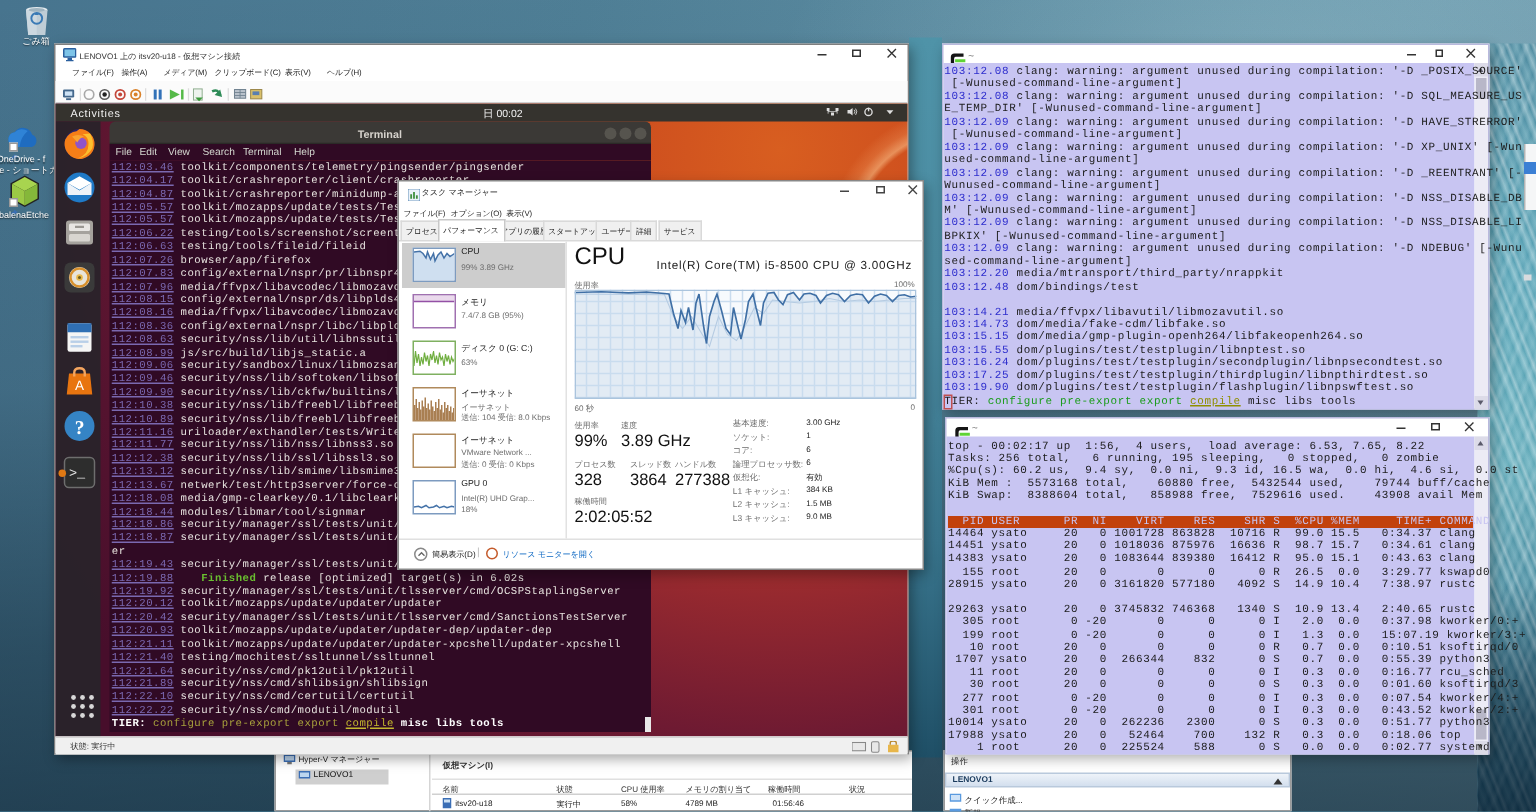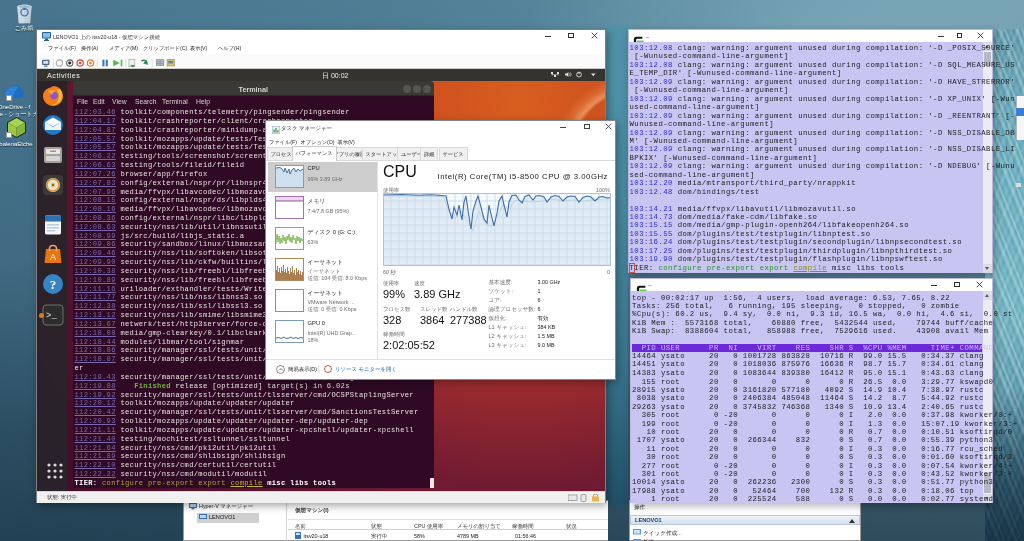--- a/index.html
+++ b/index.html
@@ -30,21 +30,21 @@
 .uts { color:#7a68b0;text-decoration:underline; }
 .ugr { color:#6abf30; font-weight:bold;margin-top:12px; }
 .uwb { color:#fff; font-weight:bold; }
 .uye { color:#a8a23c; }
 .uyu { color:#c4b82e; text-decoration:underline; }
 .ll, .bl { position:absolute;white-space:pre;font-family:"Liberation Mono",monospace;font-size:7.3px;letter-spacing:0.44px;color:#1c1c1c;line-height:8.45px; }
 .lts { color:#2d2dcd; }
 .lgr { color:#1a9c1a; }
 .lyu { color:#8f8f00; text-decoration:underline; }
 .cur { outline:1px solid #c05050; }
-.blh { background:#6d28d9; color:#c8c5f2; width:350px; }
+.blh { background:#c2410c; color:#c8c5f2; width:350px; }
 </style></head>
 <body>
 <div id="desk" class="abs"></div>
 <div id="wave" class="abs"></div>
 <div id="wave2" class="abs"></div>
 <div class="abs" style="left:16px;top:4px;width:17px;height:20px">
 <svg width="17" height="20" viewBox="0 0 17 20">
       <ellipse cx="8.5" cy="2.6" rx="7.2" ry="2" fill="#e3eaee"></ellipse>
       <path d="M1.3 2.6 L15.7 2.6 L14.2 19.3 L2.8 19.3 Z" fill="#bfcdd6"></path>
       <path d="M1.3 2.6 L8.5 2.6 L8.5 19.3 L2.8 19.3 Z" fill="#ccd8e0"></path>
@@ -414,21 +414,20 @@
 <div class="bl" style="left:1.0px;top:31.80px">%Cpu(s): 60.2 us,  9.4 sy,  0.0 ni,  9.3 id, 16.5 wa,  0.0 hi,  4.6 si,  0.0 st</div>
 <div class="bl" style="left:1.0px;top:40.20px">KiB Mem :  5573168 total,    60880 free,  5432544 used,    79744 buff/cache</div>
 <div class="bl" style="left:1.0px;top:48.60px">KiB Swap:  8388604 total,   858988 free,  7529616 used.    43908 avail Mem</div>
 <div class="bl" style="left:1.0px;top:57.00px"></div>
 <div class="bl blh" style="left:1.0px;top:65.40px">  PID USER      PR  NI    VIRT    RES    SHR S  %CPU %MEM     TIME+ COMMAND     </div>
 <div class="bl" style="left:1.0px;top:73.80px">14464 ysato     20   0 1001728 863828  10716 R  99.0 15.5   0:34.37 clang</div>
 <div class="bl" style="left:1.0px;top:81px">14451 ysato     20   0 1018036 875976  16636 R  98.7 15.7   0:34.61 clang</div>
 <div class="bl" style="left:1.0px;top:90.60px">14383 ysato     20   0 1083644 839380  16412 R  95.0 15.1   0:43.63 clang</div>
 <div class="bl" style="left:1.0px;top:99.00px">  155 root      20   0       0      0      0 R  26.5  0.0   3:29.77 kswapd0</div>
 <div class="bl" style="left:1.0px;top:107.40px">28915 ysato     20   0 3161820 577180   4092 S  14.9 10.4   7:38.97 rustc</div>
-<div class="bl" style="left:1.0px;top:115.80px"> 8038 ysato     20   0 2406384 485048  11464 S  14.2  8.7   5:44.92 rustc</div>
 <div class="bl" style="left:1.0px;top:124.20px">29263 ysato     20   0 3745832 746368   1340 S  10.9 13.4   2:40.65 rustc</div>
 <div class="bl" style="left:1.0px;top:132.60px">  305 root       0 -20       0      0      0 I   2.0  0.0   0:37.98 kworker/0:+</div>
 <div class="bl" style="left:1.0px;top:141.00px">  199 root       0 -20       0      0      0 I   1.3  0.0   15:07.19 kworker/3:+</div>
 <div class="bl" style="left:1.0px;top:149.40px">   10 root      20   0       0      0      0 R   0.7  0.0   0:10.51 ksoftirqd/0</div>
 <div class="bl" style="left:1.0px;top:157.80px"> 1707 ysato     20   0  266344    832      0 S   0.7  0.0   0:55.39 python3</div>
 <div class="bl" style="left:1.0px;top:166.20px">   11 root      20   0       0      0      0 I   0.3  0.0   0:16.77 rcu_sched</div>
 <div class="bl" style="left:1.0px;top:174.60px">   30 root      20   0       0      0      0 S   0.3  0.0   0:01.60 ksoftirqd/3</div>
 <div class="bl" style="left:1.0px;top:183.00px">  277 root       0 -20       0      0      0 I   0.3  0.0   0:07.54 kworker/4:+</div>
 <div class="bl" style="left:1.0px;top:191.40px">  301 root       0 -20       0      0      0 I   0.3  0.0   0:43.52 kworker/2:+</div>
 <div class="bl" style="left:1.0px;top:199.80px">10014 ysato     20   0  262236   2300      0 S   0.3  0.0   0:51.77 python3</div>

